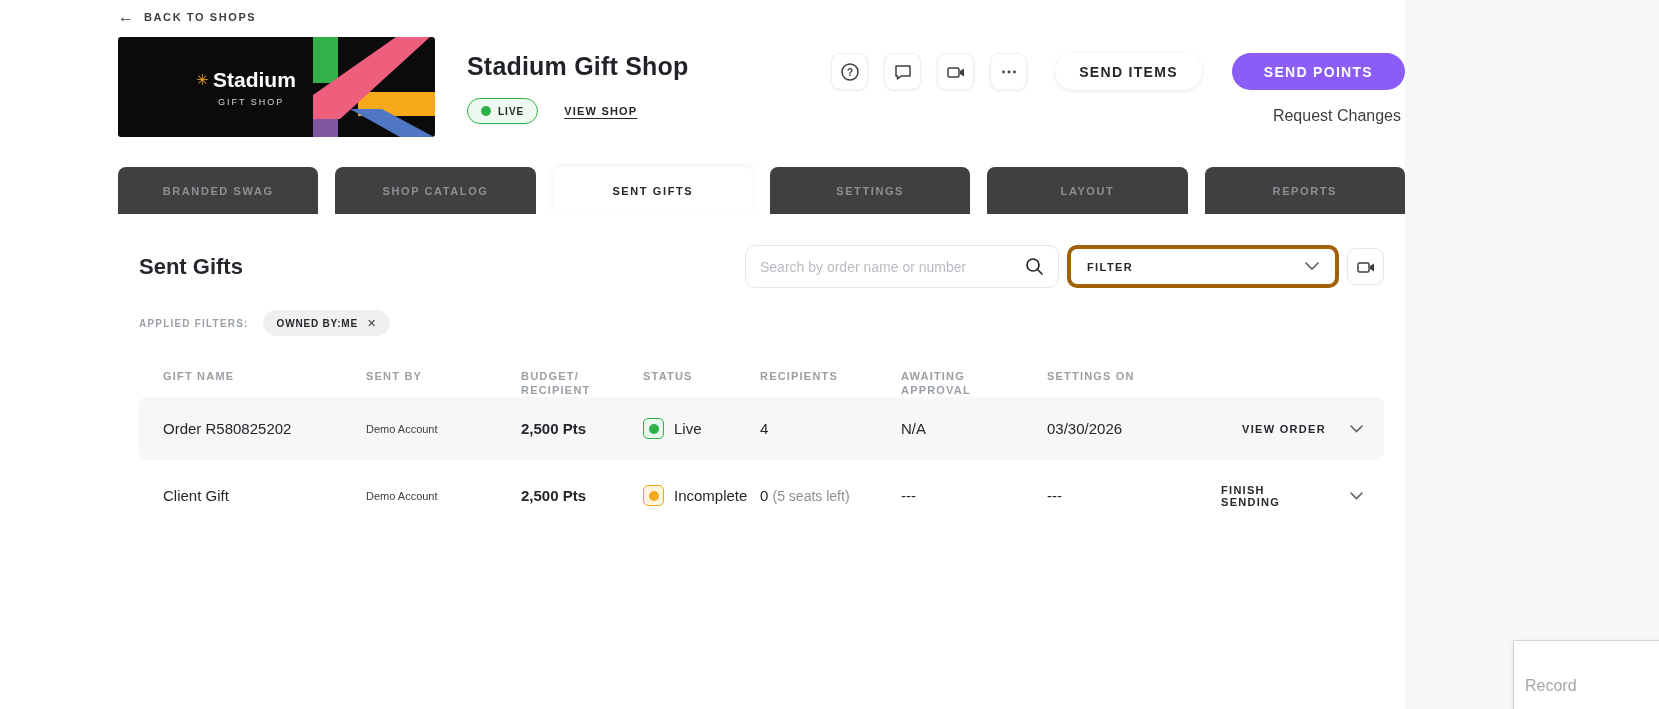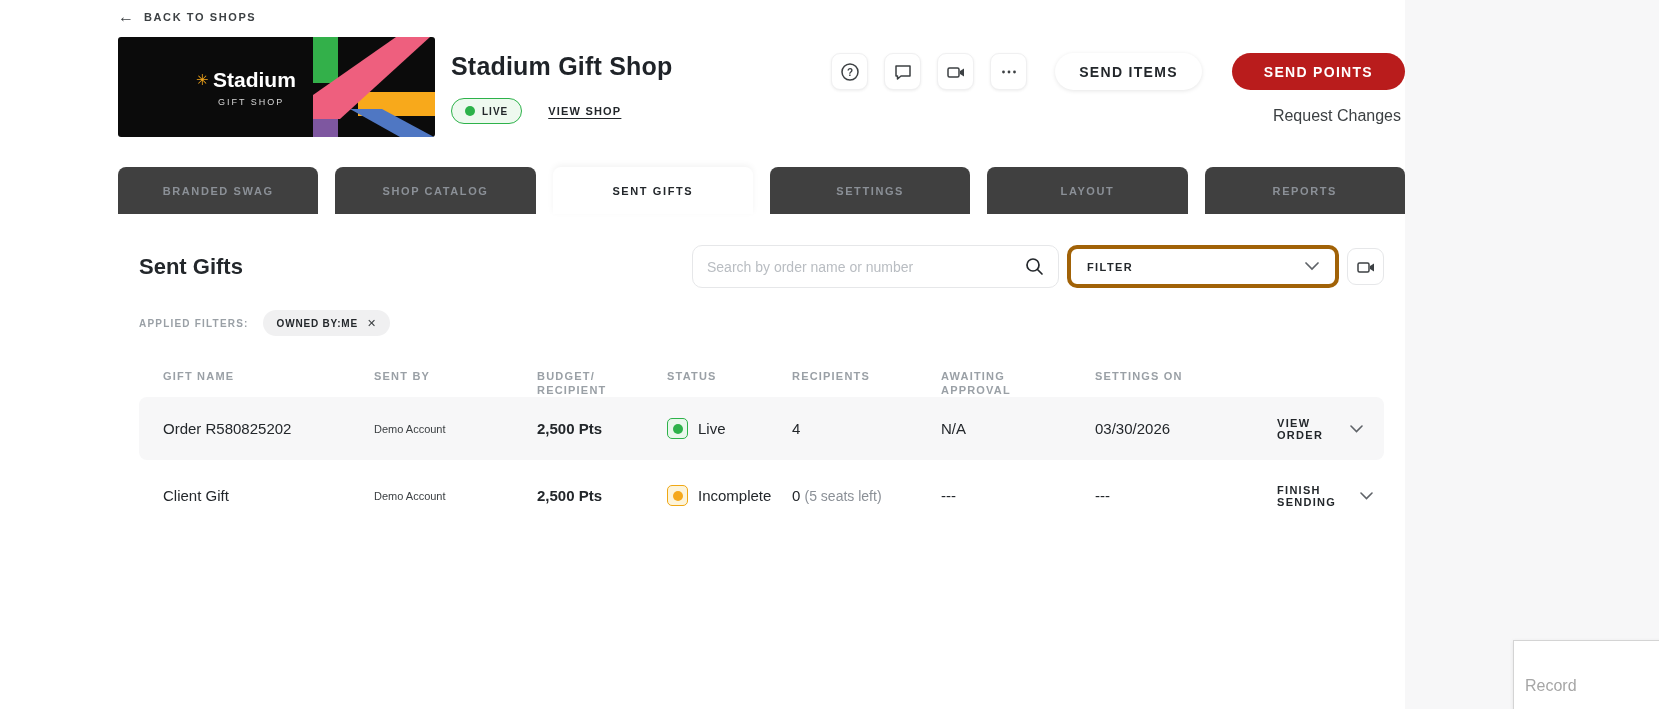--- a/index.html
+++ b/index.html
@@ -9,71 +9,71 @@
   .main { position:absolute; left:118px; top:0; width:1287px; }
 
   
   .back { display:flex; align-items:center; gap:10px; margin-top:8px; cursor:pointer; }
   .back .arrow { font-size:16px; color:#3c4043; }
   .back .lbl { font-size:11px; font-weight:bold; letter-spacing:1.6px; color:#3c4043; }
 
   
   .header { display:flex; margin-top:11px; }
   .banner { width:317px; height:100px; border-radius:3px; overflow:hidden; flex:none; }
-  .head-left { margin-left:16px; padding-top:15px;text-align:center; }
+  .head-left { margin-left:32px; padding-top:15px;text-align:center; }
   .title { font-size:25px; font-weight:bold; letter-spacing:.2px; color:#1f2328; }
   .head-sub { display:flex; align-items:center; gap:26px; margin-top:17px; }
   .live-pill { display:flex; align-items:center; gap:7px; border:1px solid #2db24a; background:#eef9ef;
     border-radius:14px; height:26px; padding:0 13px; }
   .live-dot { width:10px; height:10px; border-radius:50%; background:#2db24a; }
   .live-txt { font-size:10px; font-weight:bold; letter-spacing:1px; color:#23272b; }
   .view-shop { font-size:11px; font-weight:bold; letter-spacing:1.2px; color:#23272b;
     text-decoration:underline; text-underline-offset:3px; cursor:pointer; }
 
   .head-right { margin-left:auto; display:flex; flex-direction:column; align-items:flex-end; padding-top:16px; }
   .head-actions { display:flex; align-items:center; gap:16px; }
   .icon-btn { width:37px; height:37px; background:#fff; border-radius:9px; border:1px solid #f0f0f1;
     box-shadow:0 1px 3px rgba(0,0,0,.07); display:flex; align-items:center; justify-content:center; cursor:pointer; }
   .pill-btn { height:37px; border-radius:19px; display:flex; align-items:center; padding:0 24px;
     font-size:14px; font-weight:bold; letter-spacing:1.3px; cursor:pointer; }
   .pill-light { background:#fff; color:#23272b; box-shadow:0 1px 4px rgba(0,0,0,.1); margin-left:12px; }
-  .pill-dark { background:#b91c1c; color:#fff; padding:0 32px; margin-left:14px; }
+  .pill-dark { background:#8b5cf6; color:#fff; padding:0 32px; margin-left:14px; }
   .req-changes { margin-top:17px; font-size:16px; color:#3c4043; padding-right:4px; cursor:pointer; }
 
   
   .tabs { display:flex; gap:17px; margin-top:30px; height:47px; }
   .tab { flex:1; border-radius:8px 8px 0 0; background:#404040; display:flex; align-items:center;
     justify-content:center; font-size:11px; font-weight:bold; letter-spacing:1.6px; color:#8b9097; cursor:pointer; }
   .tab.active { background:#fff; color:#23272b; box-shadow:0 -2px 6px rgba(0,0,0,.05); }
 
   
   .panel { padding:0 21px; }
   .toolbar { display:flex; align-items:center; margin-top:31px; height:43px; }
   .heading { font-size:22px; font-weight:bold; color:#23272b; }
-  .search-box { margin-left:auto; width:367px; height:43px; border:1px solid #e6e7e9; border-radius:10px;
+  .search-box { margin-left:auto; width:314px; height:43px; border:1px solid #e6e7e9; border-radius:10px;
     background:#fff; display:flex; align-items:center; padding:0 14px; }
   .search-box input { border:none; outline:none; flex:1; font-size:14px; color:#23272b;
     font-family:"Liberation Sans", sans-serif; background:transparent; }
   .search-box input::placeholder { color:#b9bdc2; }
   .filter-box { margin-left:8px; width:272px; height:43px; border:4px solid #a16207; border-radius:10px;
     background:#fff; display:flex; align-items:center; justify-content:space-between; padding:0 16px; cursor:pointer; }
   .filter-lbl { font-size:11px; font-weight:bold; letter-spacing:1.4px; color:#23272b; }
   .video-btn { margin-left:8px; width:37px; height:37px; border:1px solid #e6e7e9; border-radius:9px;
     background:#fff; display:flex; align-items:center; justify-content:center; cursor:pointer; }
 
   .applied { display:flex; align-items:center; margin-top:22px; }
   .applied-lbl { font-size:10px; font-weight:bold; letter-spacing:1.2px; color:#9aa0a6; }
   .chip { margin-left:14px; height:26px; background:#f0f0f1; border-radius:14px; display:flex;
     align-items:center; gap:9px; padding:0 14px; cursor:pointer; }
   .chip-txt { font-size:10px; font-weight:bold; letter-spacing:.8px; color:#23272b; }
   .chip-x { font-size:11px; color:#3c4043; cursor:pointer; line-height:1; }
 
   
   .tbl { margin-top:33px; }
-  .thead, .trow { display:grid; grid-template-columns:227px 155px 122px 117px 141px 146px 174px 1fr;gap:8px; }
+  .thead, .trow { display:grid; grid-template-columns:227px 155px 122px 117px 141px 146px 174px 1fr; }
   .thead { align-items:start; }
   .th { font-size:11px; font-weight:bold; letter-spacing:1.2px; color:#9aa0a6; line-height:14px; }
   .th:first-child { padding-left:24px; }
   .trow { height:63px; align-items:center; border-radius:8px; }
   .trow.alt { background:#f7f7f8; }
   .trow { margin-top:0; }
   .trow + .trow { margin-top:4px; }
   .td { font-size:15px; color:#23272b; }
   .td.name { padding-left:24px; font-size:15px; }
   .td.sentby { font-size:11px; color:#3c4043; }

